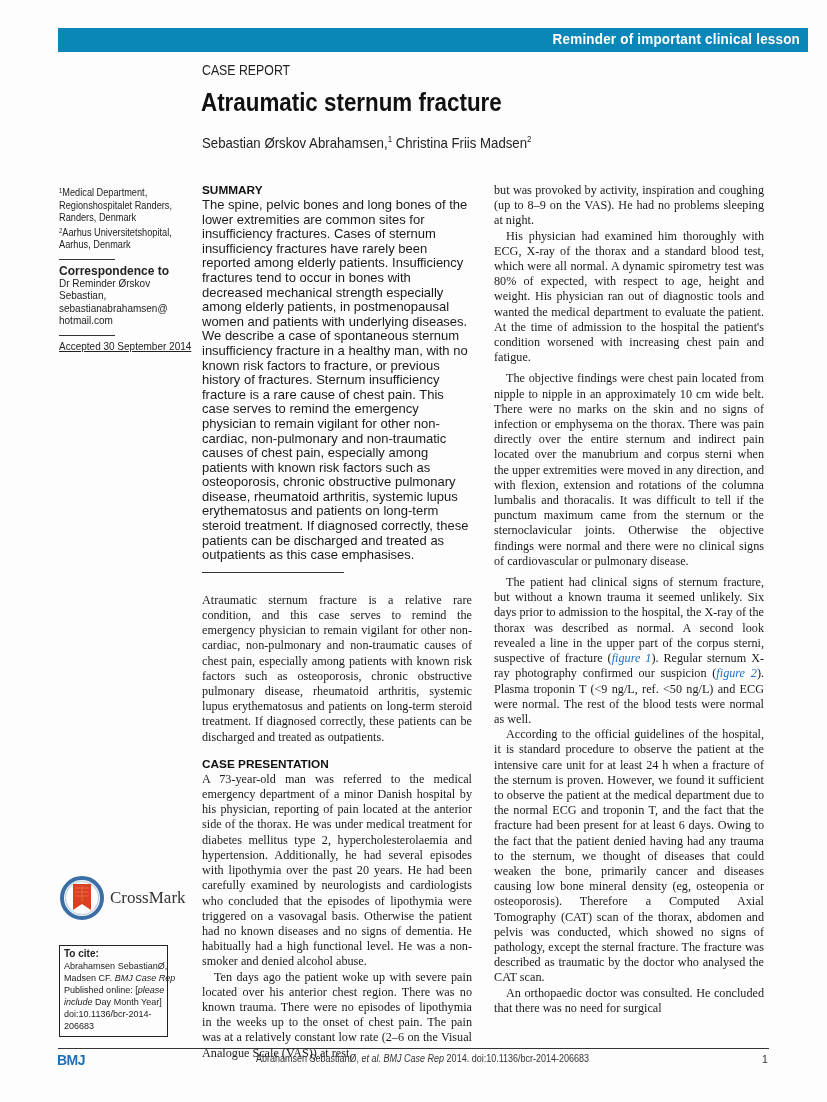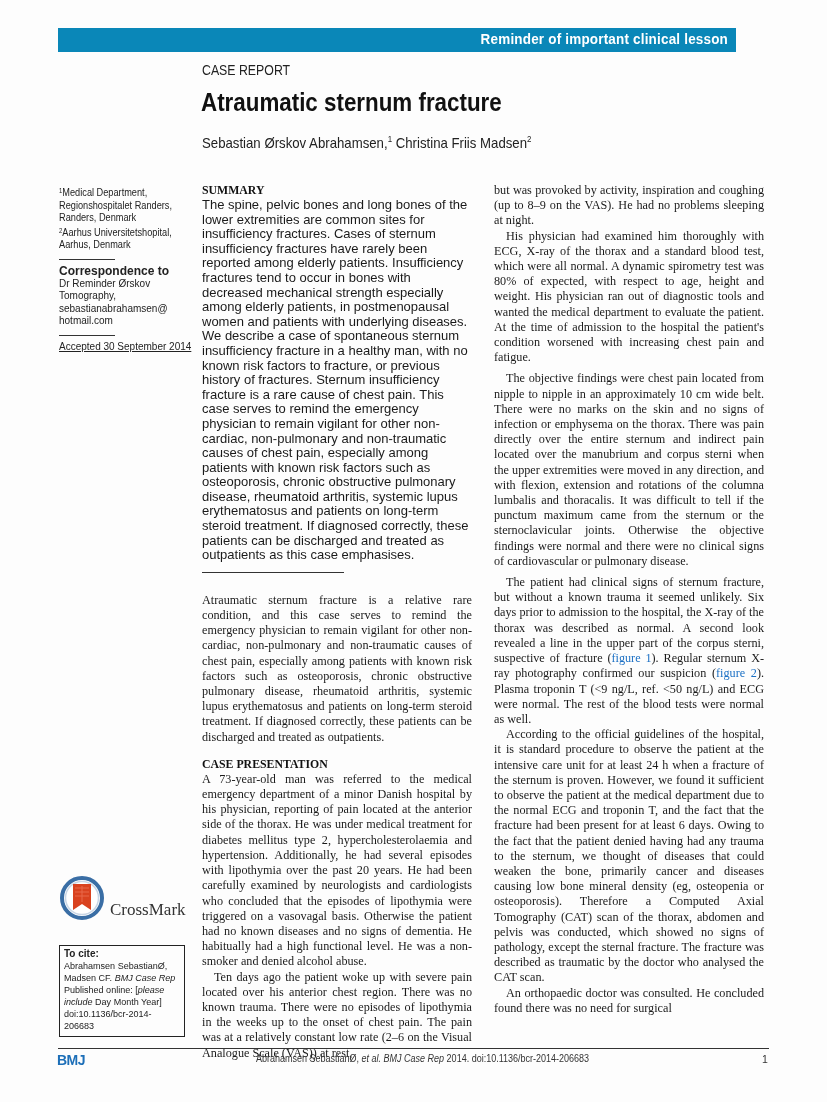--- a/index.html
+++ b/index.html
@@ -1,51 +1,51 @@
 <!DOCTYPE html>
 <html><head>
 <meta charset="utf-8">
 <style>
   * { box-sizing: border-box; margin: 0; padding: 0; }
   html, body { width: 827px; height: 1102px; background: #fdfdfd; }
   body { position: relative; font-family: "Liberation Serif", serif; color: #1a1a1a; overflow: hidden; }
 
-  .banner { position: absolute; left: 58px; top: 28px; width: 678px; height: 24px; background: #0a87b8; }
+  .banner { position: absolute; left: 58px; top: 28px; width: 750px; height: 24px; background: #0a87b8; }
   .banner-text { position: absolute; right: 8px; top: 3px; color: #fff; font-family: "Liberation Sans", sans-serif; font-weight: bold; font-size: 14.5px; letter-spacing: 0.2px; transform: scaleX(0.93); transform-origin: right center; }
 
   .section-label { position: absolute; left: 202px; top: 62px; font-family: "Liberation Sans", sans-serif; font-size: 14px; color: #222; transform: scaleX(0.88); transform-origin: left center; }
   .title { position: absolute; left: 201px; top: 87px; font-family: "Liberation Sans", sans-serif; font-size: 26px; color: #111; transform: scaleX(0.86); transform-origin: left center; white-space: nowrap; }
   .authors { position: absolute; left: 202px; top: 134px; font-family: "Liberation Sans", sans-serif; font-size: 15px; color: #222; transform: scaleX(0.88); transform-origin: left center; white-space: nowrap; }
   .authors sup { font-size: 9px; vertical-align: 6px; }
 
   .sidebar { position: absolute; left: 59px; top: 185px; width: 128px; font-family: "Liberation Sans", sans-serif; font-size: 10px; line-height: 12.6px; color: #222; }
   .sidebar .aff { transform: scaleX(0.92); transform-origin: left top; width: 140px; }
   .sidebar sup { font-size: 6.5px; vertical-align: 3px; }
   .sidebar .rule { width: 56px; height: 1px; background: #333; margin: 7px 0 5px; }
   .sidebar .corr-head { font-weight: bold; font-size: 12px; }
   .sidebar .accepted { white-space: nowrap; text-decoration: underline; }
 
-  .crossmark { position: absolute; left: 60px; top: 876px; display: flex; align-items: flex-end; }
+  .crossmark { position: absolute; left: 60px; top: 876px; display: flex; align-items: center; }
   .crossmark-label { font-family: "Liberation Serif", serif; font-size: 17px; color: #333; margin-left: 6px; }
 
-  .cite-box { position: absolute; left: 59px; top: 945px; width: 126px; height: 92px; border: 1px solid #222; padding: 2px 4px; font-family: "Liberation Sans", sans-serif; font-size: 9.6px; line-height: 12px; color: #222; }
+  .cite-box { position: absolute; left: 59px; top: 945px; width: 109px; height: 92px; border: 1px solid #222; padding: 2px 4px; font-family: "Liberation Sans", sans-serif; font-size: 9.6px; line-height: 12px; color: #222; }
   .cite-box .cite-head { font-weight: bold; font-size: 10px; }
   .cite-box i { font-style: italic; }
   .cite-box .line { white-space: nowrap; transform: scaleX(0.94); transform-origin: left; }
 
   .col { position: absolute; width: 270px; font-size: 12.2px; line-height: 15.2px; text-align: justify; color: #1a1a1a; }
   .col1 { left: 202px; top: 183px; }
   .col2 { left: 494px; top: 183px; }
   .sans { font-family: "Liberation Sans", sans-serif; font-size: 13px; line-height: 14.6px; text-align: left; }
-  .heading { font-family: Liberation Serif, serif; font-weight: bold; font-size: 11.8px; color: #111; line-height: 15px; }
+  .heading { font-family: Liberation Sans, sans-serif; font-weight: bold; font-size: 11.8px; color: #111; line-height: 15px; }
   .para { text-indent: 0; }
   .para.indent { text-indent: 12px; }
   .summary-rule { width: 142px; height: 1px; background: #333; margin: 9px 0 20px; }
   .gap { height: 12px; }
-  a.fig { color: #1a6fc4; text-decoration: none; }
+  a.fig { color: #1a6fc4; text-decoration: none; font-style: italic; }
 
   .footer-rule { position: absolute; left: 58px; top: 1048px; width: 711px; height: 1px; background: #333; }
   .bmj-logo { position: absolute; left: 57px; top: 1052px; font-family: "Liberation Sans", sans-serif; font-weight: bold; font-size: 14px; color: #1d6fb8; letter-spacing: -0.5px; }
   .footer-cite { position: absolute; left: 256px; top: 1053px; font-family: "Liberation Sans", sans-serif; font-size: 10px; color: #333; white-space: nowrap; transform: scaleX(0.9); transform-origin: left; }
   .footer-cite i { font-style: italic; }
   .page-num { position: absolute; left: 762px; top: 1053px; font-family: "Liberation Sans", sans-serif; font-size: 10.5px; color: #333; }
 </style>
 </head>
 <body>
 
@@ -59,21 +59,21 @@
   <span>Sebastian Ørskov Abrahamsen,</span><sup>1</sup>
   <span>Christina Friis Madsen</span><sup>2</sup>
 </div>
 
 <aside class="sidebar">
   <div class="aff"><sup>1</sup><span>Medical Department, Regionshospitalet Randers, Randers, Denmark</span></div>
   <div class="aff"><sup>2</sup><span>Aarhus Universitetshopital, Aarhus, Denmark</span></div>
   <div class="rule"></div>
   <div class="corr-head">Correspondence to</div>
   <div>Dr Reminder Ørskov</div>
-  <div>Tomography,</div>
+  <div>Sebastian,</div>
   <div>sebastianabrahamsen@</div>
   <div>hotmail.com</div>
   <div class="rule"></div>
   <div class="accepted">Accepted 30 September 2014</div>
 </aside>
 
 <div class="crossmark">
   <svg width="44" height="44" viewBox="0 0 44 44">
     <circle cx="22" cy="22" r="20" fill="#fff" stroke="#3a6ea5" stroke-width="4"></circle>
     <circle cx="22" cy="22" r="16.5" fill="none" stroke="#c9d6e6" stroke-width="1.5"></circle>
@@ -105,19 +105,19 @@
   <p class="para">A 73-year-old man was referred to the medical emergency department of a minor Danish hospital by his physician, reporting of pain located at the anterior side of the thorax. He was under medical treatment for diabetes mellitus type 2, hypercholesterolaemia and hypertension. Additionally, he had several episodes with lipothymia over the past 20 years. He had been carefully examined by neurologists and cardiologists who concluded that the episodes of lipothymia were triggered on a vasovagal basis. Otherwise the patient had no known diseases and no signs of dementia. He habitually had a high functional level. He was a non-smoker and denied alcohol abuse.</p>
   <p class="para indent">Ten days ago the patient woke up with severe pain located over his anterior chest region. There was no known trauma. There were no episodes of lipothymia in the weeks up to the onset of chest pain. The pain was at a relatively constant low rate (2–6 on the Visual Analogue Scale (VAS)) at rest,</p>
 </section>
 
 <section class="col col2">
   <p class="para">but was provoked by activity, inspiration and coughing (up to 8–9 on the VAS). He had no problems sleeping at night.</p>
   <p class="para indent">His physician had examined him thoroughly with ECG, X-ray of the thorax and a standard blood test, which were all normal. A dynamic spirometry test was 80% of expected, with respect to age, height and weight. His physician ran out of diagnostic tools and wanted the medical department to evaluate the patient. At the time of admission to the hospital the patient's condition worsened with increasing chest pain and fatigue.</p>
   <p class="para indent" style="margin-top:6px">The objective findings were chest pain located from nipple to nipple in an approximately 10 cm wide belt. There were no marks on the skin and no signs of infection or emphysema on the thorax. There was pain directly over the entire sternum and indirect pain located over the manubrium and corpus sterni when the upper extremities were moved in any direction, and with flexion, extension and rotations of the columna lumbalis and thoracalis. It was difficult to tell if the punctum maximum came from the sternum or the sternoclavicular joints. Otherwise the objective findings were normal and there were no clinical signs of cardiovascular or pulmonary disease.</p>
   <p class="para indent" style="margin-top:6px"><span>The patient had clinical signs of sternum fracture, but without a known trauma it seemed unlikely. Six days prior to admission to the hospital, the X-ray of the thorax was described as normal. A second look revealed a line in the upper part of the corpus sterni, suspective of fracture (</span><a class="fig">figure 1</a><span>). Regular sternum X-ray photography confirmed our suspicion (</span><a class="fig">figure 2</a><span>). Plasma troponin T (&lt;9 ng/L, ref. &lt;50 ng/L) and ECG were normal. The rest of the blood tests were normal as well.</span></p>
   <p class="para indent">According to the official guidelines of the hospital, it is standard procedure to observe the patient at the intensive care unit for at least 24 h when a fracture of the sternum is proven. However, we found it sufficient to observe the patient at the medical department due to the normal ECG and troponin T, and the fact that the fracture had been present for at least 6 days. Owing to the fact that the patient denied having had any trauma to the sternum, we thought of diseases that could weaken the bone, primarily cancer and diseases causing low bone mineral density (eg, osteopenia or osteoporosis). Therefore a Computed Axial Tomography (CAT) scan of the thorax, abdomen and pelvis was conducted, which showed no signs of pathology, except the sternal fracture. The fracture was described as traumatic by the doctor who analysed the CAT scan.</p>
-  <p class="para indent">An orthopaedic doctor was consulted. He concluded found there was no need for surgical</p>
+  <p class="para indent">An orthopaedic doctor was consulted. He concluded that there was no need for surgical</p>
 </section>
 
 <div class="footer-rule"></div>
 <div class="bmj-logo">BMJ</div>
 <div class="footer-cite"><span>Abrahamsen SebastianØ, </span><i>et al. BMJ Case Rep</i><span> 2014. doi:10.1136/bcr-2014-206683</span></div>
 <div class="page-num">1</div>
 
 </body></html>

